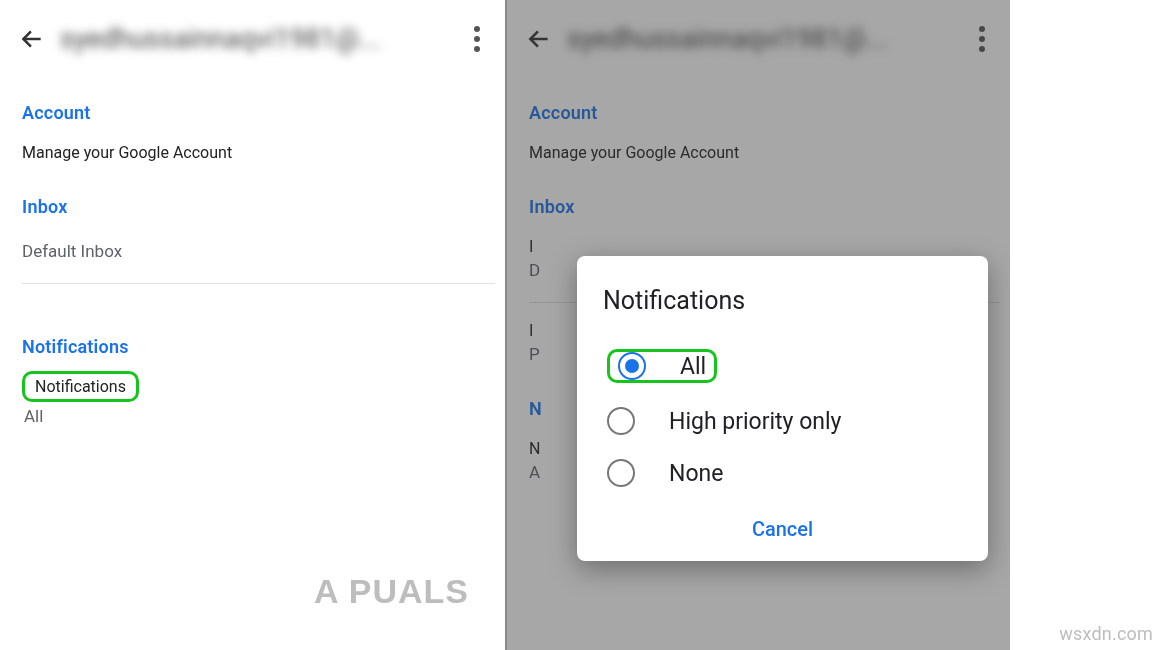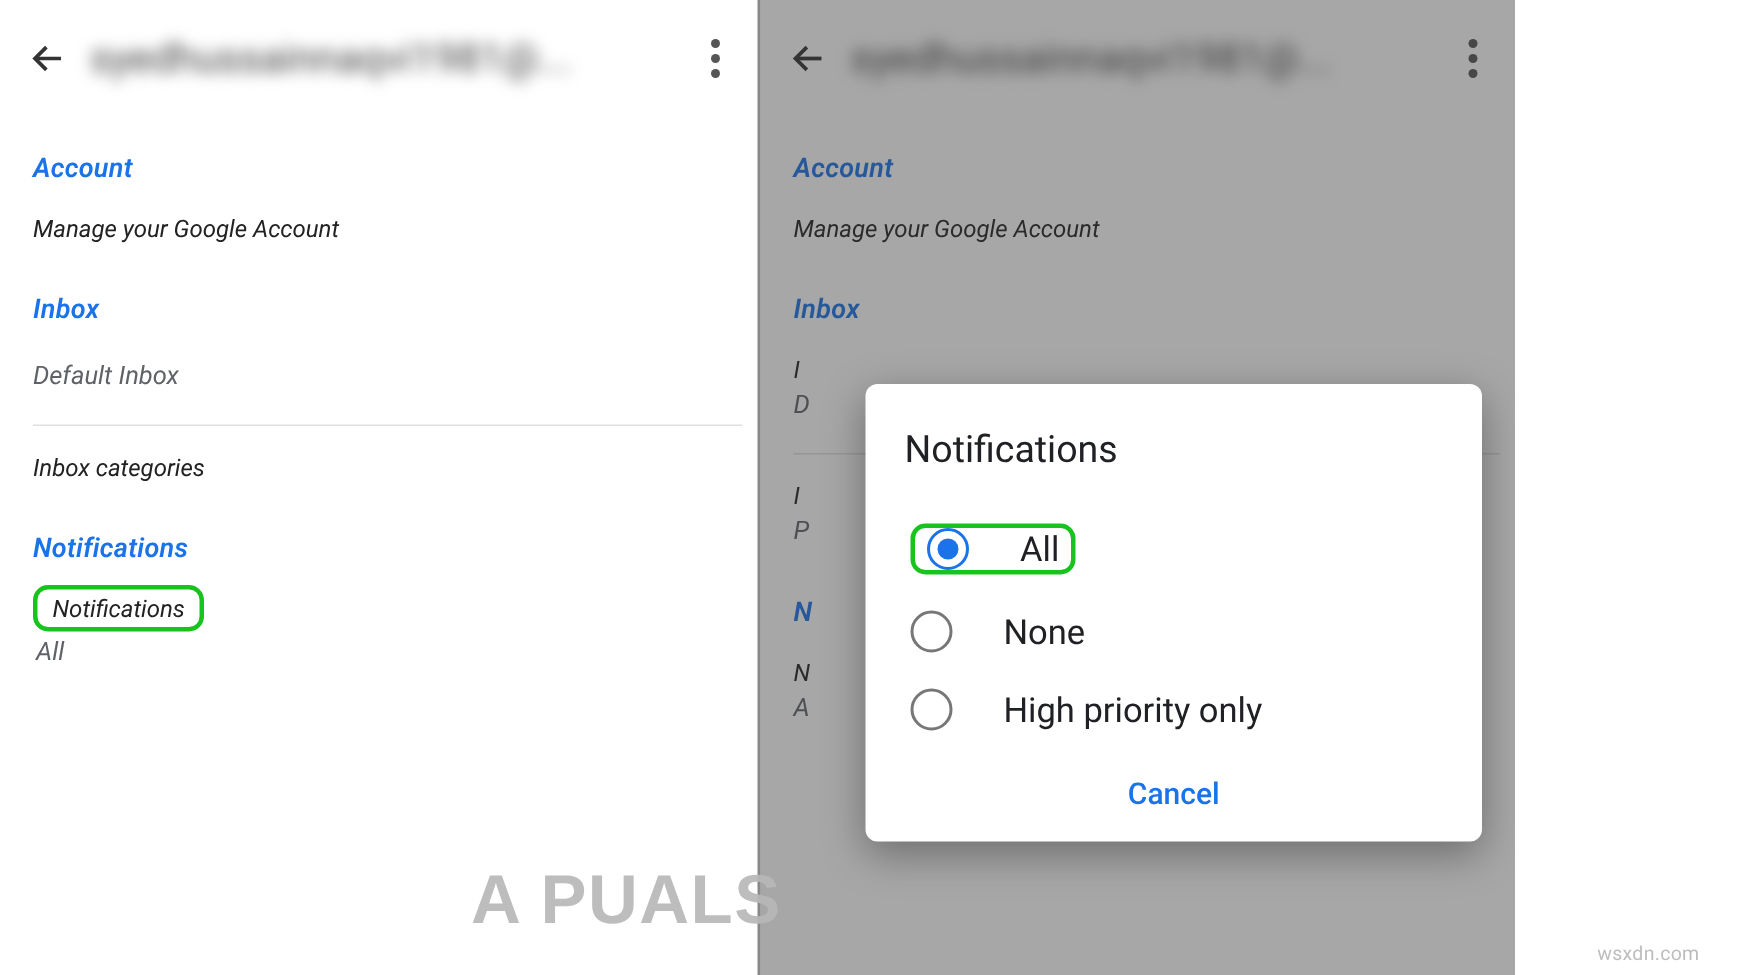--- a/index.html
+++ b/index.html
@@ -30,21 +30,21 @@
     .back-arrow { width: 28px; height: 28px; display:flex; align-items:center; justify-content:center; cursor:pointer; }
     .back-arrow svg { width: 26px; height: 26px; }
     .title-blur {
       flex: 1; margin: 0 14px;
       font-size: 27px; font-weight: 400; color: #444;
       filter: blur(5px);
       white-space: nowrap; overflow: hidden;
     }
     .overflow-dots { width: 28px; display:flex; flex-direction:column; align-items:center; gap:4px; cursor:pointer;}
     .overflow-dots span { width:6px; height:6px; border-radius:50%; background:#555; }
-    .section { padding: 10px 10px 0 22px; font-style: italic; }
+    .section { padding: 10px 10px 0 22px; }
     .section-header {
       color: #1a73e8; font-weight: 600; font-size: 18px;
       letter-spacing: .2px; margin-top: 18px; margin-bottom: 14px;
     }
     .item { padding: 6px 0 16px 0; cursor:pointer;}
     .item .primary   { font-size: 16px; color:#222; }
     .item .secondary { font-size: 17px; color:#5f6368; margin-top:4px; }
     .divider { height:1px; background:#e0e0e0; margin: 6px 0 12px 0; }
     .greenbox {
       border: 3px solid #17c41e; border-radius: 10px;
@@ -70,27 +70,27 @@
     .radio-label { font-size:23px; }
     .dialog-actions { text-align:center; padding-top:18px; }
     .cancel-btn { color:#1a73e8; font-size:20px; font-weight:500; cursor:pointer; padding:8px 10px;}
     .green-wrap-radio {
       border: 3px solid #17c41e; border-radius: 10px;
       padding: 0 8px; display:inline-flex; align-items:center;
     }
     .watermark-logo {
       position:absolute; left:314px; top:572px;
       font-family: "Segoe UI", Arial, sans-serif;
-      font-size:46px; font-weight:800; color:#b8b8b8; letter-spacing:1px;
+      font-size:34px; font-weight:800; color:#b8b8b8; letter-spacing:1px;
       opacity:.92; filter: blur(.2px);
       pointer-events:none;
     }
     .watermark-site {
-      position:absolute; right:27px; bottom:6px;
-      font-size:13px; color:#bdbdbd; letter-spacing:.2px;
+      position:absolute; right:7px; bottom:6px;
+      font-size:18px; color:#bdbdbd; letter-spacing:.2px;
       pointer-events:none;
     }
   </style>
 </head>
 <body>
 
 <div class="stage">
 
   <div class="panel left">
     <div class="appbar">
@@ -113,21 +113,20 @@
       <div class="item">
         <div class="primary">Manage your Google Account</div>
       </div>
 
       <div class="section-header">Inbox</div>
       <div class="item">
         <div class="secondary">Default Inbox</div>
       </div>
       <div class="divider"></div>
       <div class="item">
-        <div class="primary">Inbox categories</div>
       </div>
 
       <div class="section-header">Notifications</div>
       <div class="item" style="padding-top:0">
         <span class="greenbox">
           <span class="primary">Notifications</span>
         </span>
         <div class="secondary" style="margin-left:2px">All</div>
       </div>
     </div>
@@ -179,26 +178,26 @@
 
       <div class="radio-row">
         <span class="green-wrap-radio">
           <span class="radio-icon outer selected"></span>
           <span class="radio-label">All</span>
         </span>
       </div>
 
       <div class="radio-row">
         <span class="radio-icon outer"></span>
-        <span class="radio-label">None</span>
+        <span class="radio-label">High priority only</span>
       </div>
 
       <div class="radio-row">
         <span class="radio-icon outer"></span>
-        <span class="radio-label">High priority only</span>
+        <span class="radio-label">None</span>
       </div>
 
       <div class="dialog-actions">
         <span class="cancel-btn">Cancel</span>
       </div>
     </div>
   </div>
 
   <div class="right-side-fill"></div>
 

